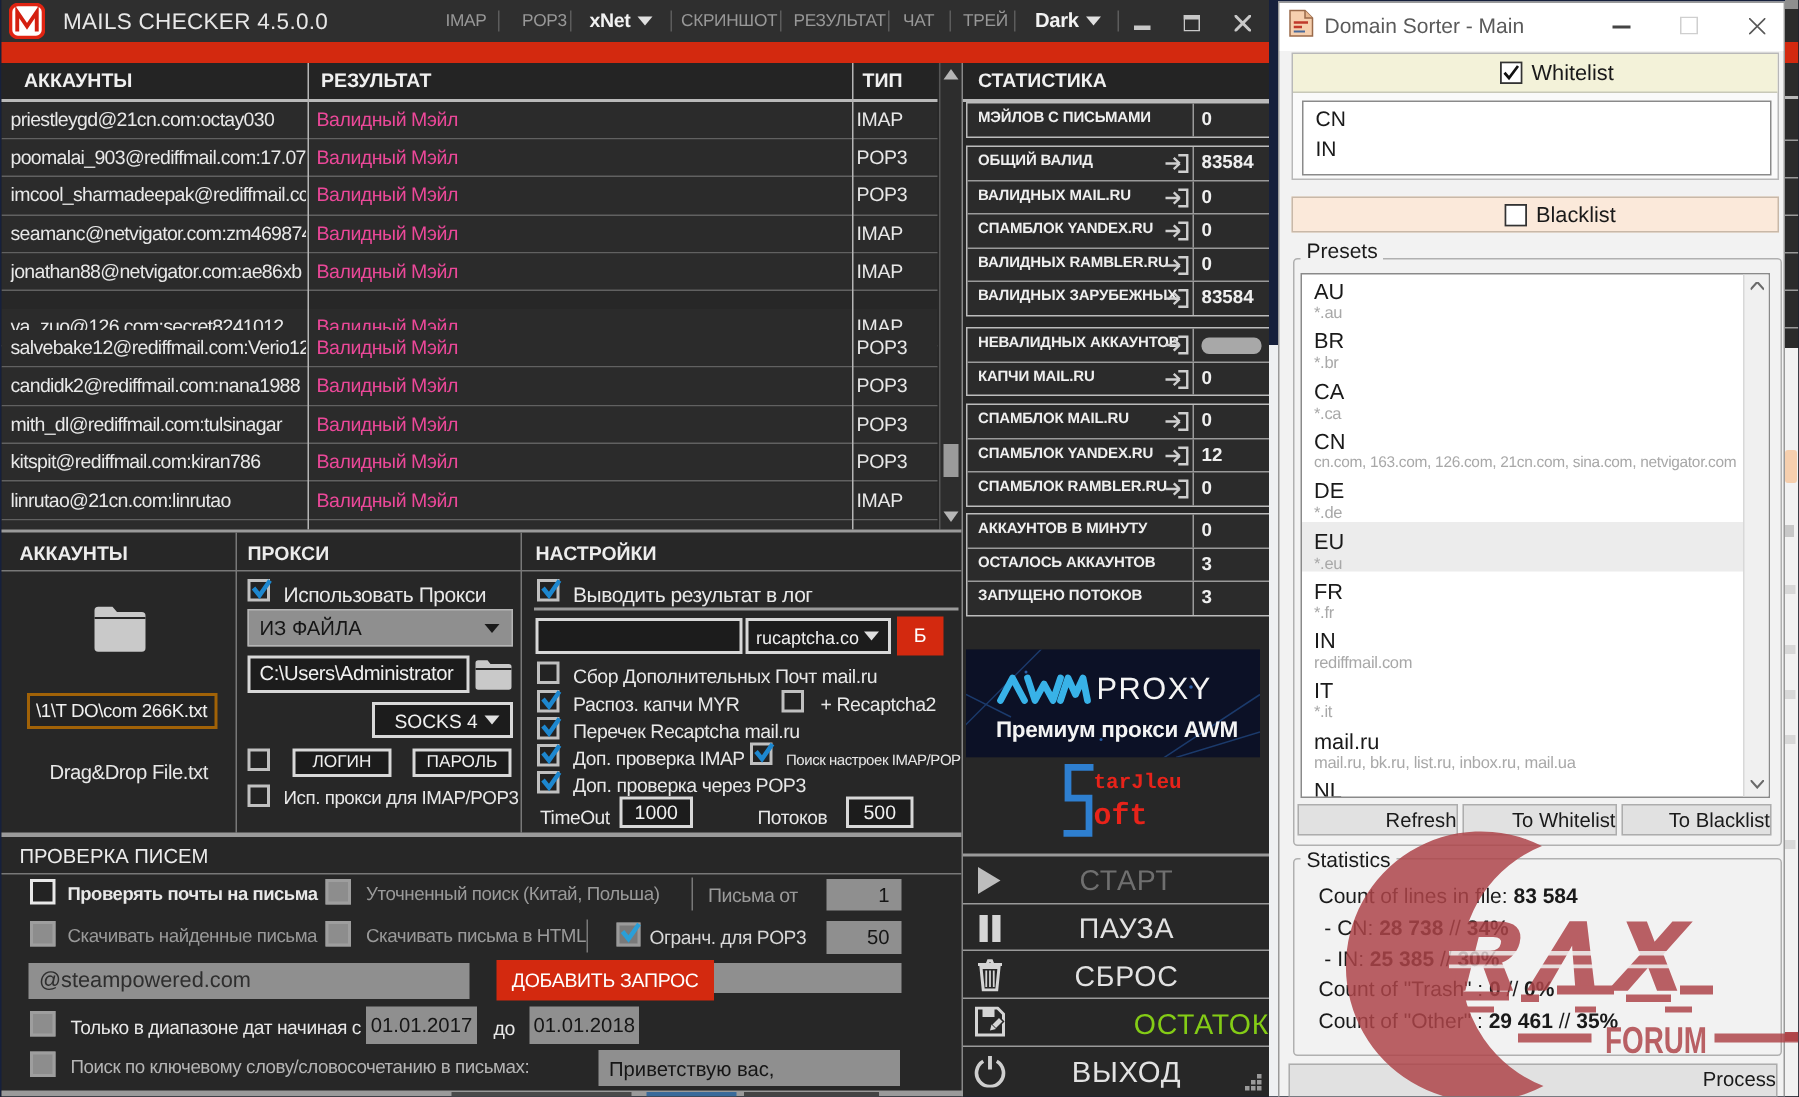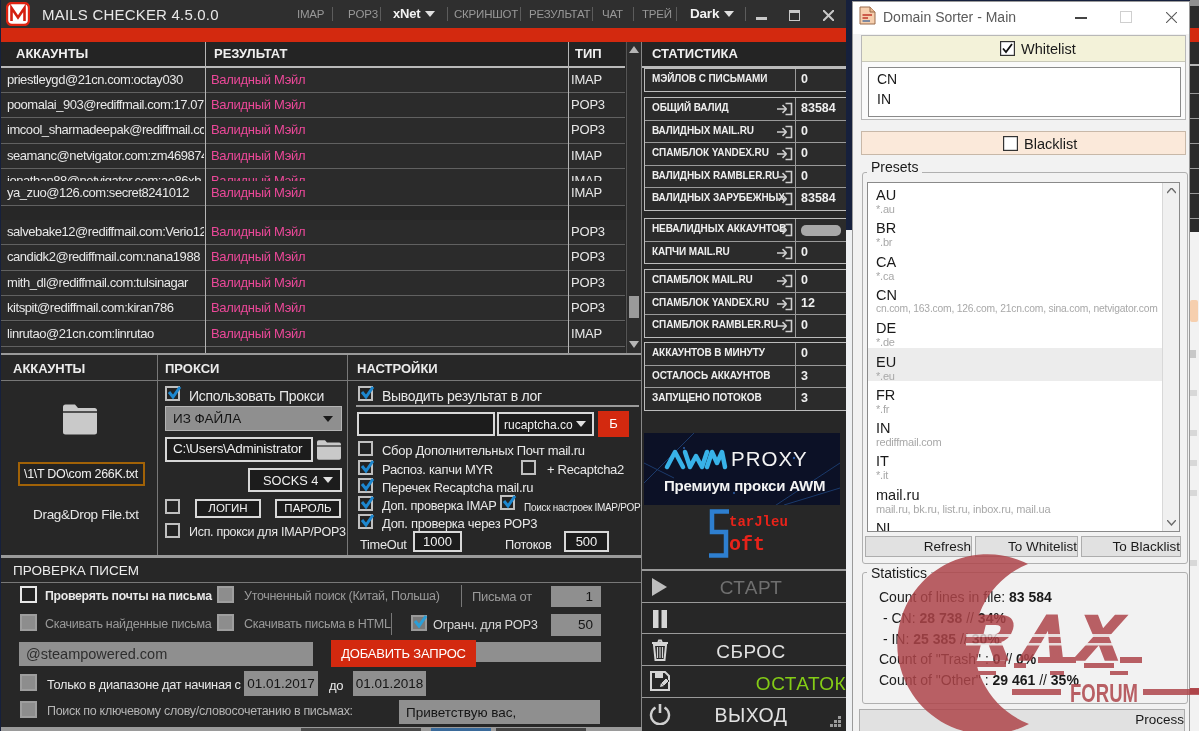--- a/index.html
+++ b/index.html
@@ -107,21 +107,21 @@
         <div class="row" style="top:143.7px;height:24.4px">
           <div class="c1">seamanc@netvigator.com:zm469874</div>
           <div class="c2">Валидный Мэйл</div>
           <div class="c3">IMAP</div>
         </div>
         <div class="row" style="top:169.1px;height:24.4px">
           <div class="c1">jonathan88@netvigator.com:ae86xb│</div>
           <div class="c2">Валидный Мэйл</div>
           <div class="c3">IMAP</div>
         </div>
-        <div class="row" style="top:181px;height:24.4px">
+        <div class="row" style="top:206px;height:24.4px">
           <div class="c1">ya_zuo@126.com:secret8241012</div>
           <div class="c2">Валидный Мэйл</div>
           <div class="c3">IMAP</div>
         </div>
         <div class="row" style="top:219.89999999999998px;height:24.4px">
           <div class="c1">salvebake12@rediffmail.com:Verio12</div>
           <div class="c2">Валидный Мэйл</div>
           <div class="c3">POP3</div>
         </div>
         <div class="row" style="top:245.29999999999998px;height:24.4px">
@@ -322,20 +322,21 @@
     <div class="abs" style="left:0;top:96px;width:204px;height:1px;background:#9a9a9a"></div>
     <div class="abs" style="left:0;top:128px;width:204px;height:1px;background:#9a9a9a"></div>
     <svg class="abs" style="left:8px;top:8px" width="20" height="20">
             <path d="M2 1 L17 10 L2 19 Z" fill="#bdbdbd"></path>
           </svg>
     <div class="abs" style="left:14px;right:0;top:8px;font-size:19px;color:#6f6f6f;letter-spacing:0.5px;text-align:center">СТАРТ</div>
     <svg class="abs" style="left:8px;top:40px" width="20" height="20">
             <rect x="3" y="1" width="5.5" height="18" fill="#d5d5d5"></rect>
             <rect x="11.5" y="1" width="5.5" height="18" fill="#d5d5d5"></rect>
           </svg>
+    <div class="abs" style="left:14px;right:0;top:40px;font-size:19px;color:#e2e2e2;letter-spacing:0.5px;text-align:center">ПАУЗА</div>
     <svg class="abs" style="left:8px;top:70px" width="20" height="22" viewBox="0 0 20 22">
             <path d="M4 6 L5.5 21 H14.5 L16 6 Z" fill="none" stroke="#d5d5d5" stroke-width="2"></path>
             <path d="M2 4 H18 M8 4 L9 1.5 H11 L12 4" stroke="#d5d5d5" stroke-width="2" fill="none"></path>
             <path d="M7.5 8 V19 M10 8 V19 M12.5 8 V19" stroke="#d5d5d5" stroke-width="1.2"></path>
           </svg>
     <div class="abs" style="left:14px;right:0;top:72px;font-size:19px;color:#e2e2e2;letter-spacing:0.5px;text-align:center">СБРОС</div>
     <svg class="abs" style="left:8px;top:102px" width="22" height="22" viewBox="0 0 22 22">
             <path d="M1 1 H15 L19 5 V19 H1 Z" fill="none" stroke="#d5d5d5" stroke-width="2"></path>
             <rect x="5" y="1" width="8" height="6" fill="#d5d5d5"></rect>
             <path d="M11 12 L16 7 L19 10 L14 15 Z" fill="#d5d5d5" stroke="#272727" stroke-width="1"></path>

